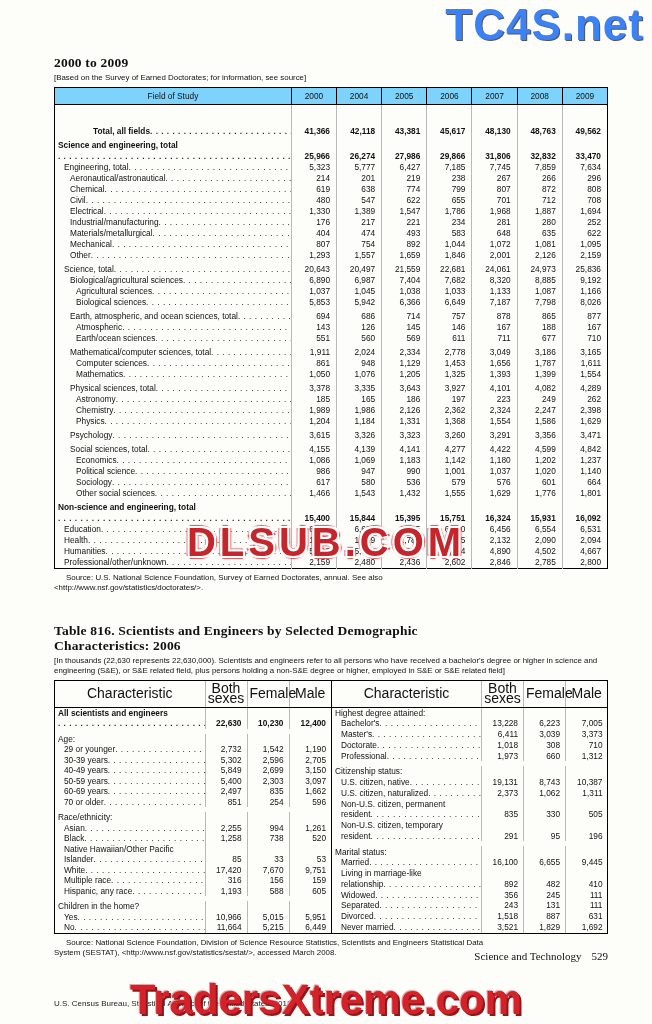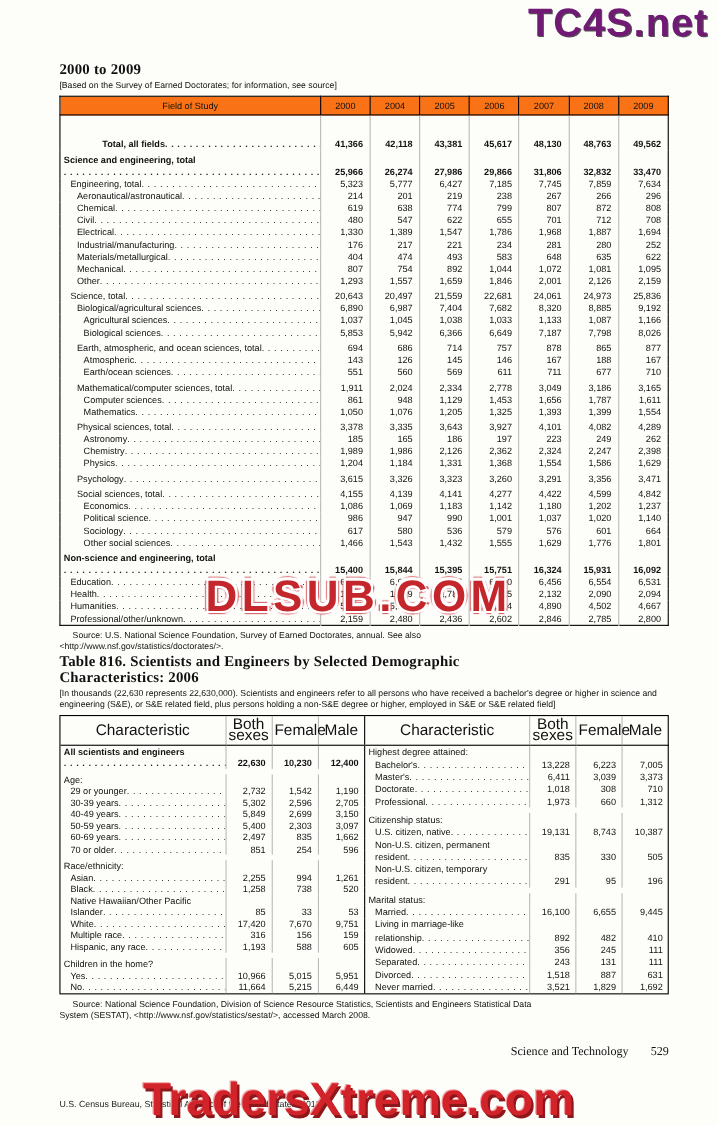--- a/index.html
+++ b/index.html
@@ -21,21 +21,21 @@
     letter-spacing: .2px;
   }
   .headnote { font-size: 7.9px; line-height: 10px; margin: 3px 0 4px 0; }
 
   table { border-collapse: collapse; }
 
   
   .t815 { width: 554px; border: 1px solid #000; table-layout: fixed; font-size: 8.3px; }
   .t815 thead th {
     border: 1px solid #000; font-weight: normal; font-size: 8.3px;
-    padding: 3px 2px; text-align: center; background: #f97316;
+    padding: 3px 2px; text-align: center; background: #7dd3fc;
   }
   .t815 td { line-height: 11px; vertical-align: bottom; padding: 0; }
   .t815 .num { text-align: right; padding-right: 6px; border-left: 1px solid #b9b9b9; }
   tr.b { font-weight: bold; }
   .t815 tr.sp td { padding-top: 3px; }
 
   .label-flex { display: flex; align-items: baseline; overflow: hidden; }
   .lbl { white-space: nowrap; }
   .dots { flex: 1 1 auto; overflow: hidden; white-space: nowrap; color: #222; }
   .dots::after {
@@ -45,47 +45,47 @@
   .i0 { padding-left: 3px; flex-direction: column; }
   .i1 { padding-left: 9px; }
   .i2 { padding-left: 15px; }
   .i3 { padding-left: 21px; }
   .i5 { padding-left: 38px; margin-top: 21px; }
 
   .source { font-size: 7.9px; line-height: 10px; margin-top: 4px; }
   .src-indent { text-indent: 12px; }
 
   
-  .sec816 { }
+  .sec816 { margin-top: 30px; }
   .t816-wrap { display: flex; align-items: stretch; border: 1px solid #000; margin-top: 4px; }
   .t816 { width: 50%; table-layout: fixed; font-size: 8.3px; }
   .t816.right { border-left: 1px solid #000; }
   .t816 thead th {
     font-weight: normal; font-size: 14px; line-height: 9.5px;
     border-bottom: 1px solid #000; border-left: 1px solid #b9b9b9;
     height: 26px; vertical-align: middle; text-align: center; padding: 1px 2px;
   }
   .t816 thead th:first-child { border-left: none; }
   .t816 td { line-height: 10.5px; vertical-align: bottom; padding: 0; }
   .t816 .num { text-align: right; padding-right: 5px; border-left: 1px solid #b9b9b9; }
   .gaprow td { height: 5px; }
 
   
   .chapline {
     position: absolute; right: 44px; top: 950px;
     font-family: "Liberation Serif", serif; font-size: 11px; color: #111;
   }
-  .chapline .pageno { margin-left: 20px; }
+  .chapline .pageno { margin-left: 10px; }
   .censusline { position: absolute; left: 54px; top: 979px; font-size: 8px; color: #222; margin-top: 20px; }
 
   
   .wm-top {
     position: absolute; top: 0; right: 8px;
     font-family: "Liberation Sans", sans-serif; font-weight: bold;
-    font-size: 36px; letter-spacing: 1px; color: #701a75;
+    font-size: 44px; letter-spacing: 1px; color: #3b82f6;
     text-shadow: 1px 1px 0 #555;
   }
   .wm-mid {
     position: absolute; top: 520px; left: 50%; transform: translateX(-50%);
     font-family: "Liberation Sans", sans-serif; font-weight: 800;
     font-size: 40px; letter-spacing: 4px; color: #c4262b;
     text-shadow:
       -2px -2px 0 #fff, 2px -2px 0 #fff, -2px 2px 0 #fff, 2px 2px 0 #fff,
       -3px 0 1px #d4555a, 3px 0 1px #d4555a, 0 -3px 1px #d4555a, 0 3px 1px #d4555a;
     white-space: nowrap;
@@ -1009,20 +1009,31 @@
                   <span class="dots"></span>
                 </div>
               </td>
               <td class="num">19,131</td>
               <td class="num">8,743</td>
               <td class="num">10,387</td>
             </tr>
             <tr>
               <td>
                 <div class="label-flex i1">
+                  <span class="lbl">U.S. citizen, naturalized</span>
+                  <span class="dots"></span>
+                </div>
+              </td>
+              <td class="num">2,373</td>
+              <td class="num">1,062</td>
+              <td class="num">1,311</td>
+            </tr>
+            <tr>
+              <td>
+                <div class="label-flex i1">
                   <span class="lbl">Non-U.S. citizen, permanent</span>
                 </div>
               </td>
               <td class="num"></td>
               <td class="num"></td>
               <td class="num"></td>
             </tr>
             <tr>
               <td>
                 <div class="label-flex i1">

